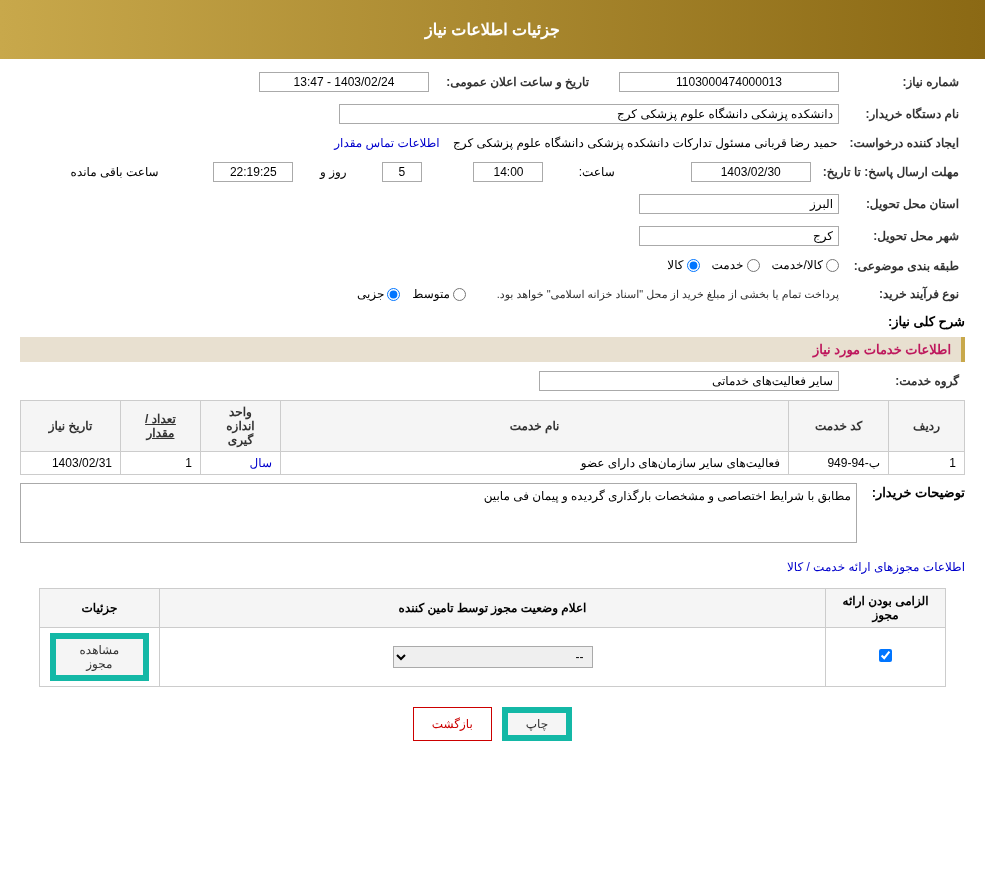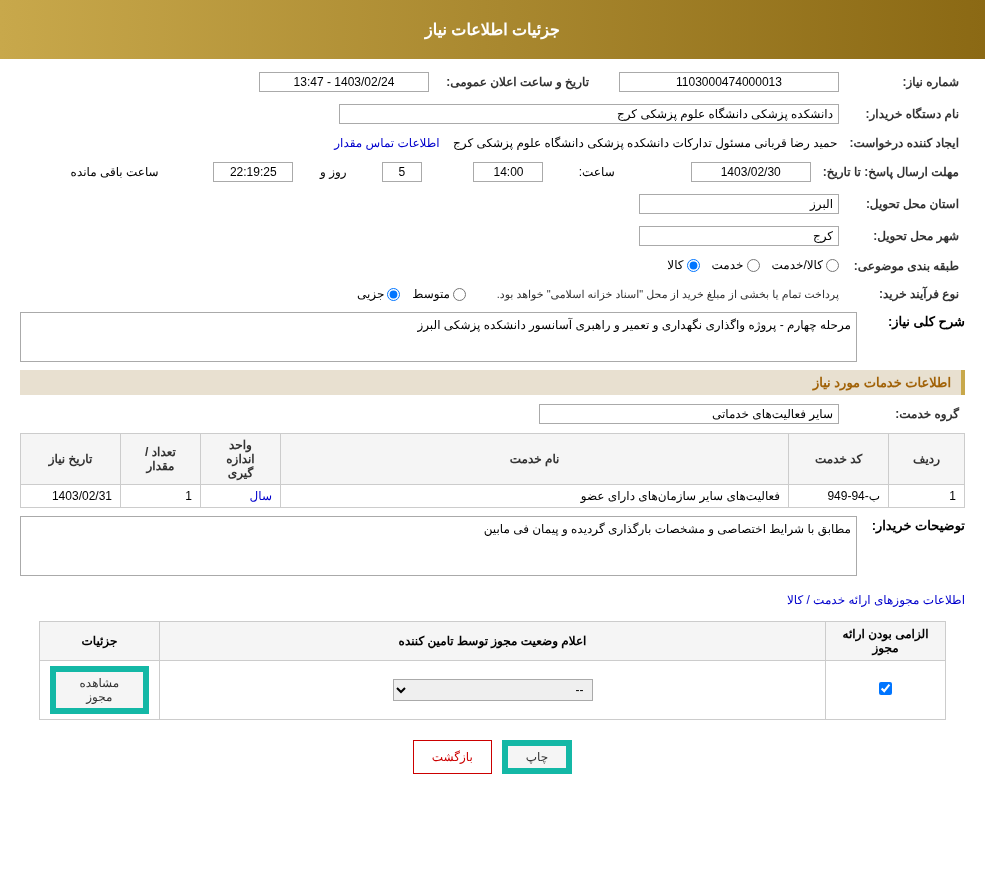--- a/index.html
+++ b/index.html
@@ -60,21 +60,21 @@
     .link-blue {
       color: #0000cc;
       cursor: pointer;
       text-decoration: none;
       font-size: 12px;
     }
     .radio-group { display: inline-flex; gap: 12px; align-items: center; direction: rtl; }
     .radio-item { display: inline-flex; align-items: center; gap: 3px; }
     .section-divider {
       background: #e8e0d0;
-      color: #a16207;
+      color: #be185d;
       font-weight: bold;
       font-size: 13px;
       padding: 5px 10px;
       margin: 8px 0 4px 0;
       text-align: right;
       border-right: 4px solid #C8A84B;
     }
     .data-table {
       width: 100%;
       border-collapse: collapse;
@@ -92,21 +92,21 @@
     .data-table td {
       border: 1px solid #ccc;
       padding: 4px 8px;
       font-size: 12px;
       text-align: right;
     }
     .col-row-num { width: 40px; }
     .col-code { width: 100px; }
     .col-name { }
     .col-unit { width: 80px; }
-    .col-count { width: 80px; }
+    .col-count { width: 80px; text-decoration: underline; }
     .col-date { width: 100px; }
     .description-box {
       width: 100%;
       border: 1px solid #aaa;
       background: #fff;
       min-height: 60px;
       padding: 5px;
       font-size: 12px;
       font-family: Tahoma, Arial, sans-serif;
       direction: rtl;
@@ -333,23 +333,20 @@
               <label>جزیی</label>
             </span>
           </span>
         </td>
       </tr>
     </tbody>
       </table>
 
     <div class="description-section" style="margin: 8px 0;">
       <div class="description-label">شرح کلی نیاز:</div>
-      <div class="narration-box">
-        <span>مرحله چهارم - پروژه واگذاری نگهداری و تعمیر و راهبری آسانسور دانشکده پزشکی البرز</span>
-      </div>
     </div>
 
     <div class="section-divider">اطلاعات خدمات مورد نیاز</div>
 
     <table class="info-table" style="margin-top:6px;">
       <tbody>
           <tr>
         <td class="label-cell">گروه خدمت:</td>
         <td class="value-cell">
           <input class="input-field" type="text" readonly="" style="width: 300px; text-align: right;" value="سایر فعالیت‌های خدماتی">

